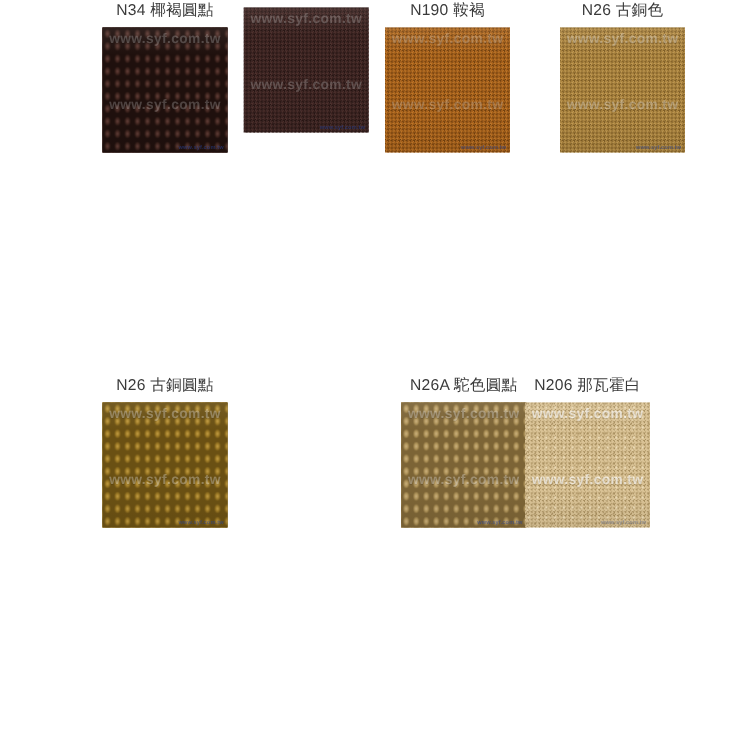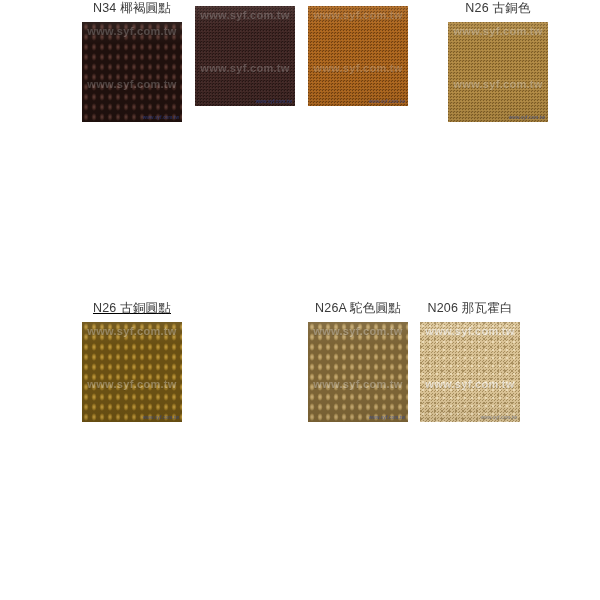--- a/index.html
+++ b/index.html
@@ -154,45 +154,46 @@
         </div>
       </div>
       <div class="swatch-cell" style="left: 195px; top: 0px;">
         <div class="swatch-tile tex-weave tile-dark" style="--base: #3a2220; --hi: #50322e; --lo: #261513;">
           <div class="wm wm-top">www.syf.com.tw</div>
           <div class="wm wm-mid">www.syf.com.tw</div>
           <div class="wm-corner">www.syf.com.tw</div>
         </div>
       </div>
       <div class="swatch-cell" style="left: 308px; top: 0px;">
+        <div class="swatch-label">N190 鞍褐</div>
         <div class="swatch-tile tex-weave tile-dark" style="--base: #a55e18; --hi: #c0792a; --lo: #70400e;">
           <div class="wm wm-top">www.syf.com.tw</div>
           <div class="wm wm-mid">www.syf.com.tw</div>
           <div class="wm-corner">www.syf.com.tw</div>
         </div>
       </div>
       <div class="swatch-cell" style="left: 420px; top: 0px; margin-left: 28px;">
         <div class="swatch-label">N26 古銅色</div>
         <div class="swatch-tile tex-weave tile-mid" style="--base: #a8813b; --hi: #c39c56; --lo: #7d5c25;">
           <div class="wm wm-top">www.syf.com.tw</div>
           <div class="wm wm-mid">www.syf.com.tw</div>
           <div class="wm-corner">www.syf.com.tw</div>
         </div>
       </div>
     </div>
     <div class="swatch-row" style="position: absolute; left: 0px; top: 150px; height: 140px;">
-      <div class="swatch-cell" style="left: 82px; top: 150px; text-decoration: underline;">
+      <div class="swatch-cell" style="left: 82px; top: 150px;">
         <div class="swatch-label">N26 古銅圓點</div>
         <div class="swatch-tile tex-dots tile-mid" style="--base: #9a7723; --hi: #c6a047; --lo: #6a5013;">
           <div class="wm wm-top">www.syf.com.tw</div>
           <div class="wm wm-mid">www.syf.com.tw</div>
           <div class="wm-corner">www.syf.com.tw</div>
         </div>
       </div>
-      <div class="swatch-cell" style="left: 308px; top: 150px;">
+      <div class="swatch-cell" style="left: 321px; top: 150px;">
         <div class="swatch-label">N26A 駝色圓點</div>
         <div class="swatch-tile tex-dots tile-mid" style="--base: #ae9258; --hi: #cdb280; --lo: #7c6436;">
           <div class="wm wm-top">www.syf.com.tw</div>
           <div class="wm wm-mid">www.syf.com.tw</div>
           <div class="wm-corner">www.syf.com.tw</div>
         </div>
       </div>
       <div class="swatch-cell" style="left: 420px; top: 150px;">
         <div class="swatch-label">N206 那瓦霍白</div>
         <div class="swatch-tile tex-speck tile-light" style="--base: #d9c295; --hi: #ead9b5; --lo: #a88f5f;">

